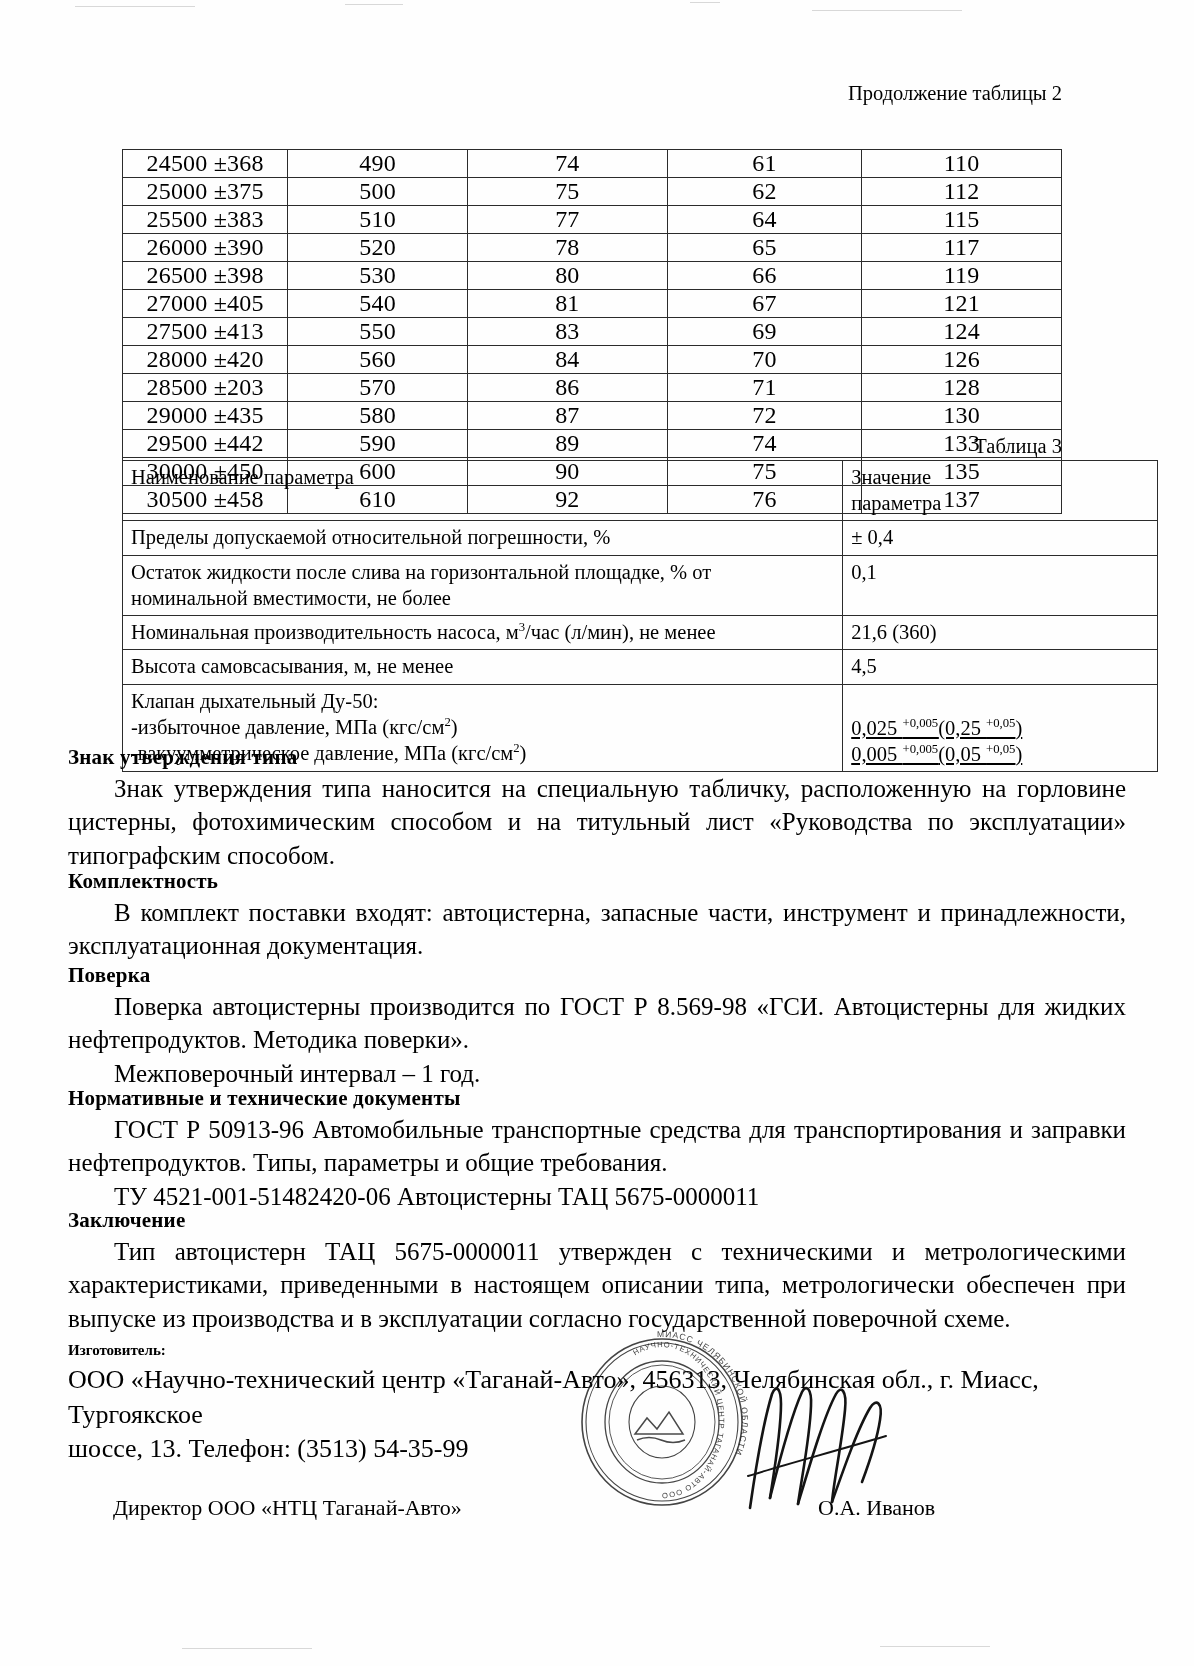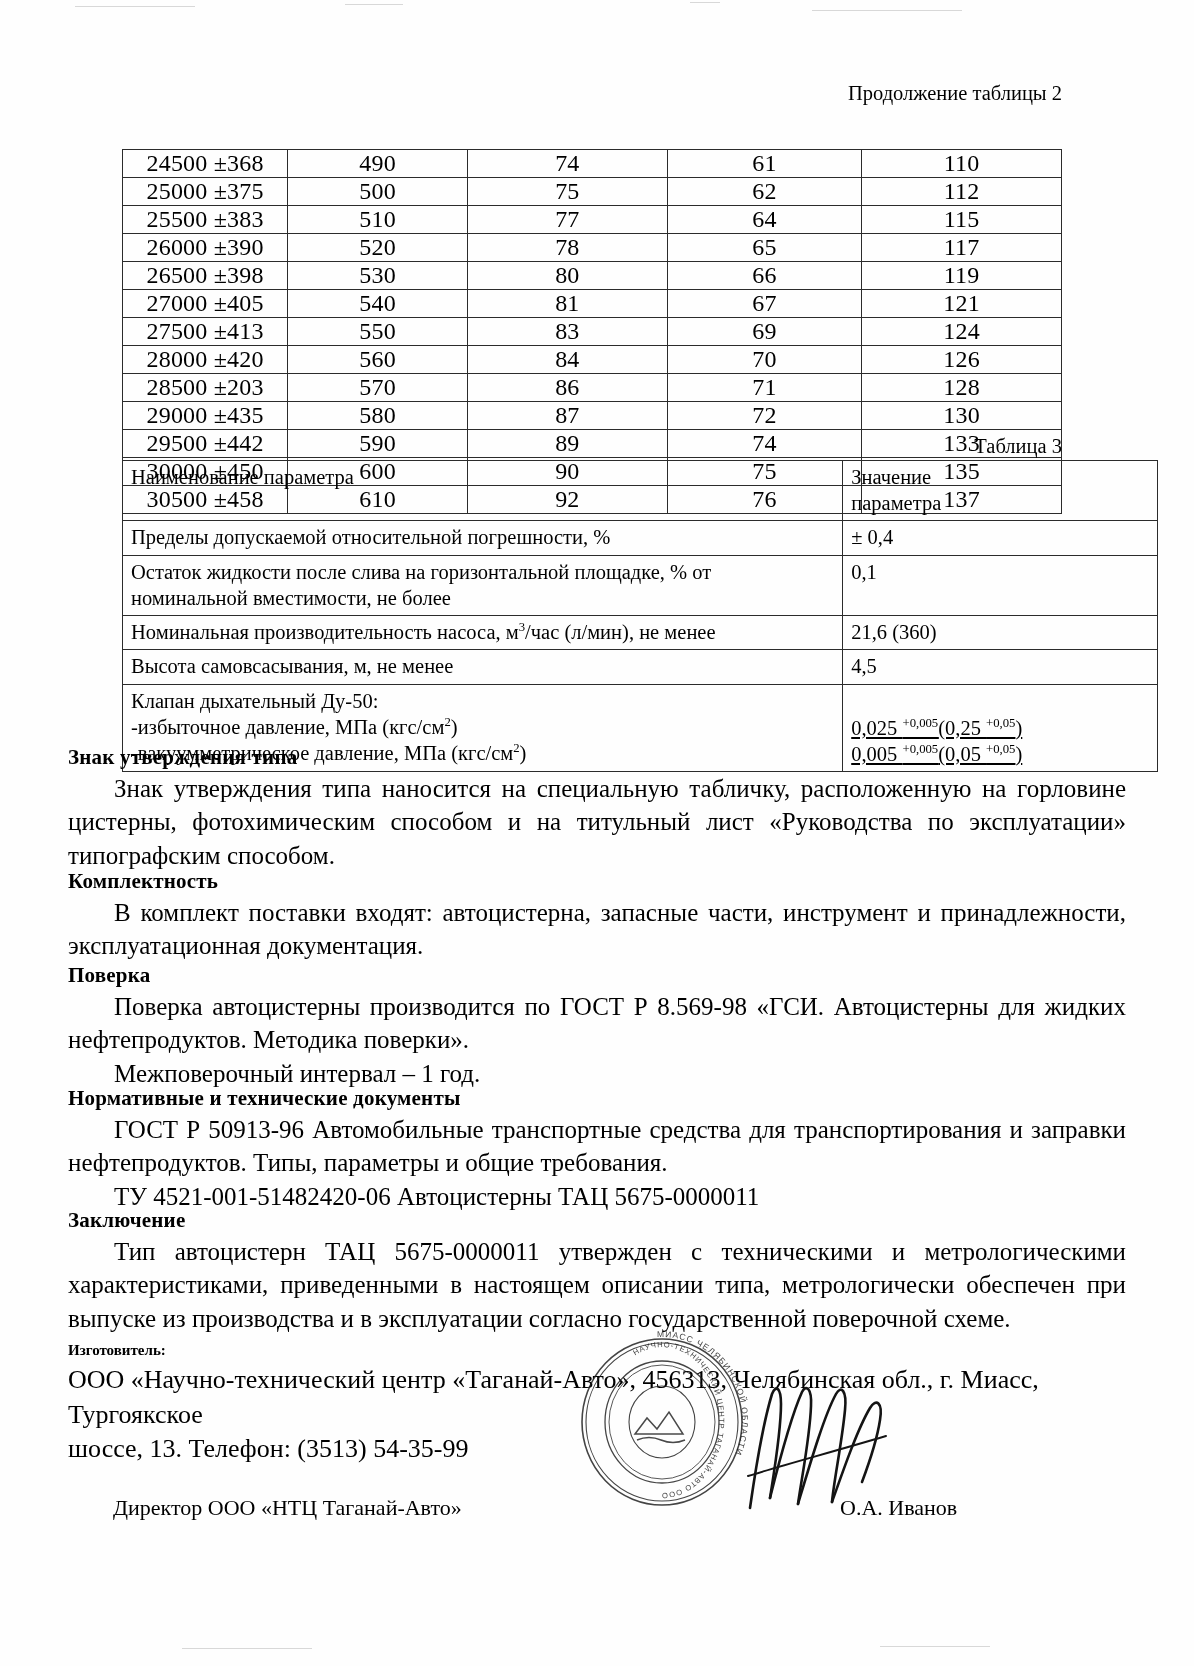--- a/index.html
+++ b/index.html
@@ -158,21 +158,21 @@
 
   
   .sigrow {
     position: absolute;
     left: 113px;
     top: 1495px;
     width: 960px;
     font-size: 22px;
   }
   .sig-title { position: absolute; left: 0; top: 0; white-space: nowrap; }
-  .sig-name  { position: absolute; left: 705px; top: 0; white-space: nowrap; margin-left: 22px; }
+  .sig-name  { position: absolute; left: 705px; top: 0; white-space: nowrap; }
 
   
   .stamp {
     position: absolute;
     left: 573px;
     top: 1330px;
     width: 178px;
     height: 185px;
     pointer-events: none;
   }

